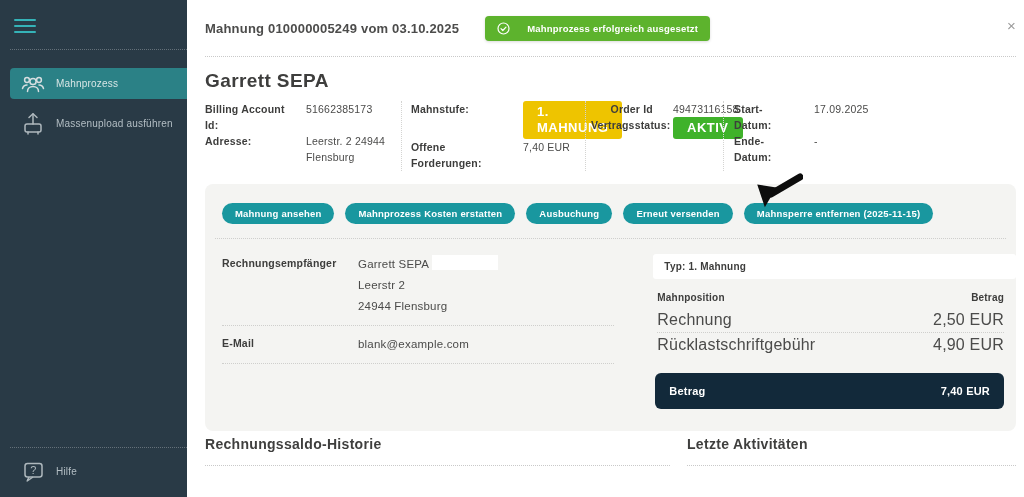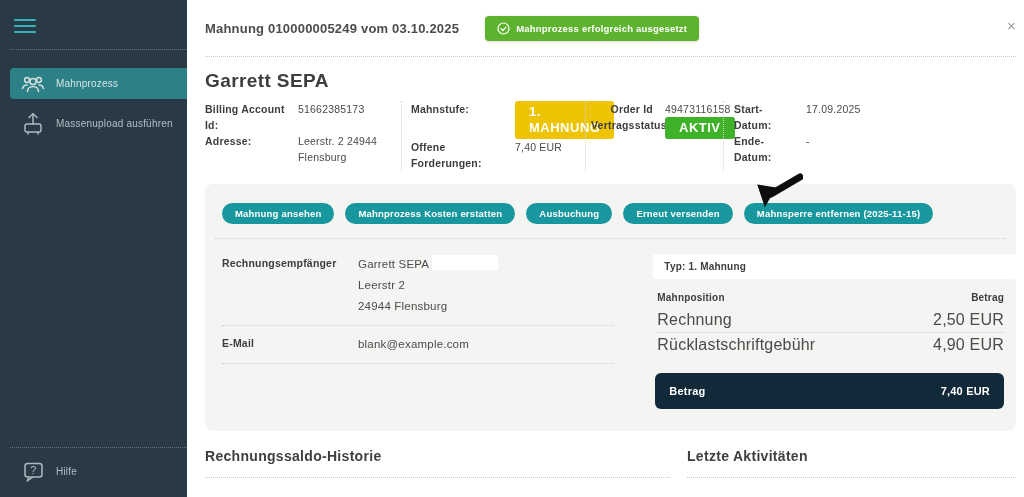--- a/index.html
+++ b/index.html
@@ -26,31 +26,31 @@
   .nav-item + .nav-item { margin-top:9px; }
   .nav-icon { width:46px; display:flex; justify-content:center; flex:none; }
   .side-bottom { margin-top:auto; }
   .side-bottom .side-divider { margin-bottom:8px; }
   .side-bottom .nav-item { margin-bottom:10px; }
   
   .main { position:absolute; left:187px; top:0; width:837px; height:459px; padding:0 8px 0 18px; }
   .hdr-row { display:flex; align-items:center; margin-top:15px; height:26px; }
   .hdr-title { font-size:13px; font-weight:700; color:#4c4c4b; }
   .toast {
-    display:inline-flex; align-items:center; gap:6px; margin-left:26px;
+    display:inline-flex; align-items:center; gap:17px; margin-left:26px;
     background:#5db32d; color:#fff; font-size:9.5px; font-weight:700;
     padding:0 12px; height:25px; border-radius:4px; box-shadow:0 1px 3px rgba(0,0,0,.15);
   }
   .close-x { position:absolute; right:8px; top:18px; color:#9b9b9b; font-size:15px; line-height:1; cursor:pointer; }
   .dotted { border-bottom:1px dotted #c9c9c9; }
   .hdr-div { margin-top:15px; }
   .cust-name { margin-top:13px; font-size:19px; font-weight:700; color:#3e3e3d; letter-spacing:.4px; }
   
   .info-grid { display:flex; margin-top:9px; }
-  .info-group { display:grid; grid-template-columns:auto auto; column-gap:4px; align-content:start; }
+  .info-group { display:grid; grid-template-columns:auto auto; column-gap:12px; align-content:start; }
   .info-group + .info-group { border-left:1px dotted #d4d4d2; }
   .ig1 { width:196px; } .ig1 .ilbl { width:81px; }
   .ig2 { width:184px; padding-left:9px; } .ig2 .ilbl { width:92px; }
   .ig3 { width:138px; padding-left:5px; } .ig3 .ilbl { width:62px; text-align:right; padding-right:0; }
   .ig4 { padding-left:10px; } .ig4 .ilbl { width:60px; }
   .ilbl { font-size:10.5px; font-weight:700; color:#3d3d3c; line-height:16px; }
   .ival { font-size:10.5px; color:#4b4b4a; line-height:16px; padding-left:8px; }
   .badge {
     display:inline-block; font-size:13px; font-weight:700; color:#fff;
     border-radius:3px; padding:3px 14px; letter-spacing:.5px; vertical-align:1px;
@@ -86,21 +86,21 @@
   .mtable { margin:13px 12px 0 4px;text-align:right; }
   .mt-head { display:flex; justify-content:space-between; font-size:10px; font-weight:700; color:#3d3d3c; padding-bottom:5px; }
   .mt-row { display:flex; justify-content:space-between; font-size:16px; color:#4b4b4a; padding:3px 0; }
   .mt-row.first { border-bottom:1px dotted #cfcfcd; }
   .total-bar {
     margin:16px 12px 0 2px; background:#12293a; border-radius:6px;
     display:flex; justify-content:space-between; align-items:center;
     padding:0 14px; height:36px; color:#fff; font-size:11px; font-weight:700;
   }
   
-  .bottom { display:flex; margin-top:17px; gap:17px; }
+  .bottom { display:flex; margin-top:5px; gap:17px; }
   .b-left { width:465px; } .b-right { width:329px; }
   .sect-title { font-size:14px; font-weight:600; color:#3f3f3e; letter-spacing:.3px; }
   .sect-div { margin-top:13px; }
   svg { display:block; }
 </style>
 </head>
 <body>
 
 <aside class="sidebar">
   <div class="hamburger">

